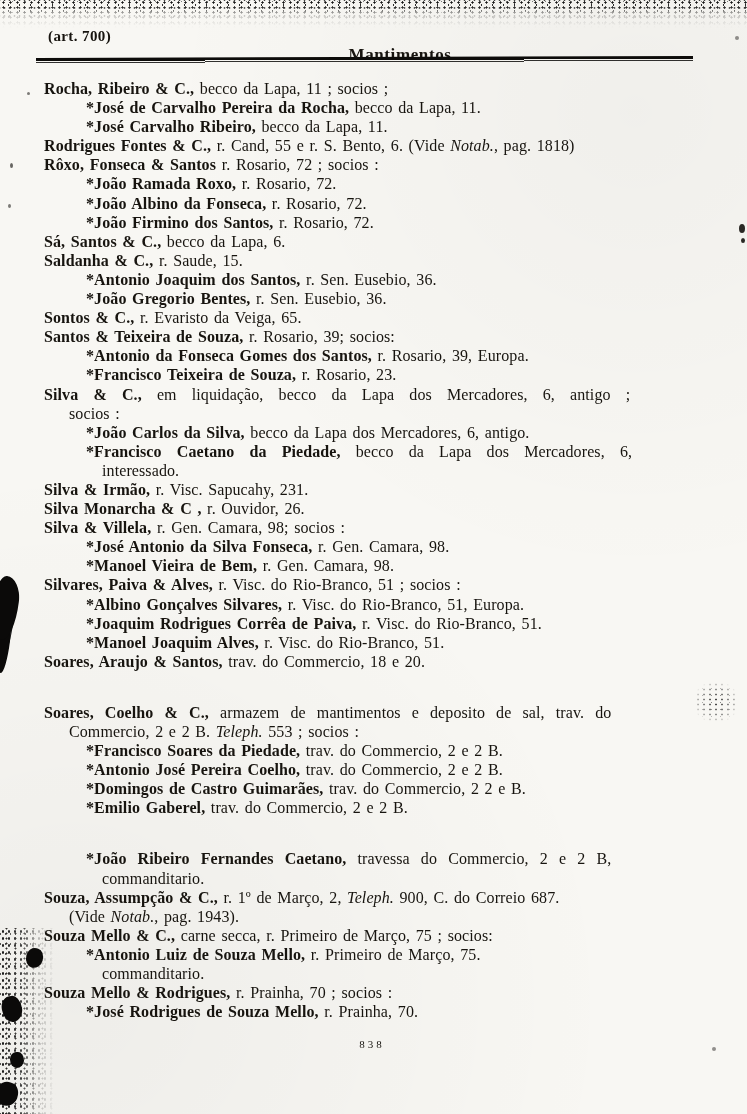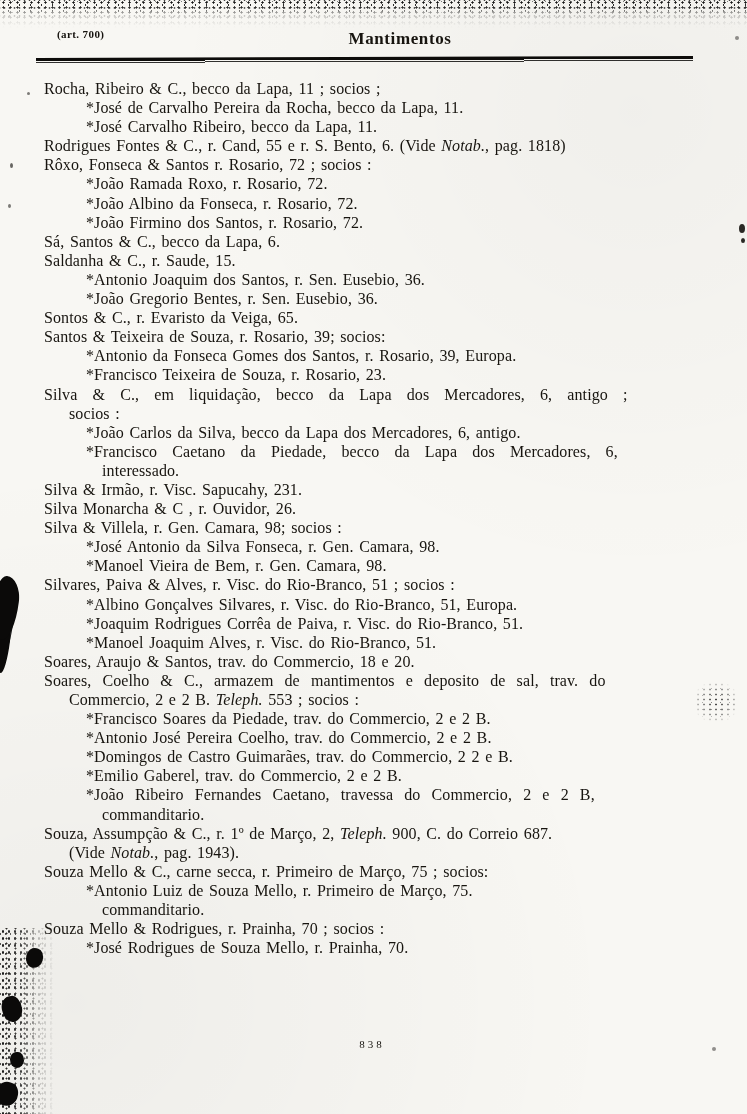--- a/index.html
+++ b/index.html
@@ -12,46 +12,46 @@
     position:relative;width:747px;height:1114px;overflow:hidden;
     background:
       radial-gradient(circle at 85% 10%, rgba(0,0,0,0.03), transparent 40%),
       radial-gradient(circle at 10% 90%, rgba(0,0,0,0.04), transparent 45%),
       #f8f7f3;
     color:#17140f;
   }
   
   .header{position:absolute;top:28px;left:40px;width:660px;height:26px;}
   .art-label{
-    position:absolute;left:17px;top:0;
-    font-weight:700;font-size:11px;letter-spacing:.4px;
+    position:absolute;left:8px;top:0;
+    font-weight:700;font-size:15px;letter-spacing:.4px;
   }
   .header-title{
-    position:absolute;left:50%;top:1px;transform:translateX(-50%);margin-left:30px;
+    position:absolute;left:50%;top:17px;transform:translateX(-50%);margin-left:30px;
     font-weight:700;font-size:17px;letter-spacing:.6px;
   }
   .rule{
     position:absolute;top:57px;left:36px;width:657px;height:6px;
     background:linear-gradient(#0d0c0a 0 3px,transparent 3px 4px,rgba(15,14,12,.85) 4px 5px,transparent 5px);
     transform:rotate(-0.18deg);
   }
   
   .text-block{position:absolute;top:79px;left:0;right:0;}
   .line{
     height:19.1px;line-height:19.1px;font-size:16px;
     letter-spacing:.1px;word-spacing:1.5px;white-space:nowrap;
     color:#17140f;
   }
   .ind-m{padding-left:44px;}
   .ind-c{padding-left:69px;}
   .ind-p{padding-left:86px;}
   .ind-q{padding-left:102px;}
-  .b{font-weight:400;}
+  .b{font-weight:700;}
   .i{font-style:italic;}
-  .wide{word-spacing:7px;}
+  .wide{word-spacing:7px;margin-top:32px;}
   .xwide{word-spacing:11px;}
   
   .page-number{
     position:absolute;top:1038px;left:44px;width:656px;text-align:center;
     font-weight:400;font-size:11px;letter-spacing:3px;
   }
   
   .noise-top{
     position:absolute;top:0;left:0;width:747px;height:28px;
     background-image:

